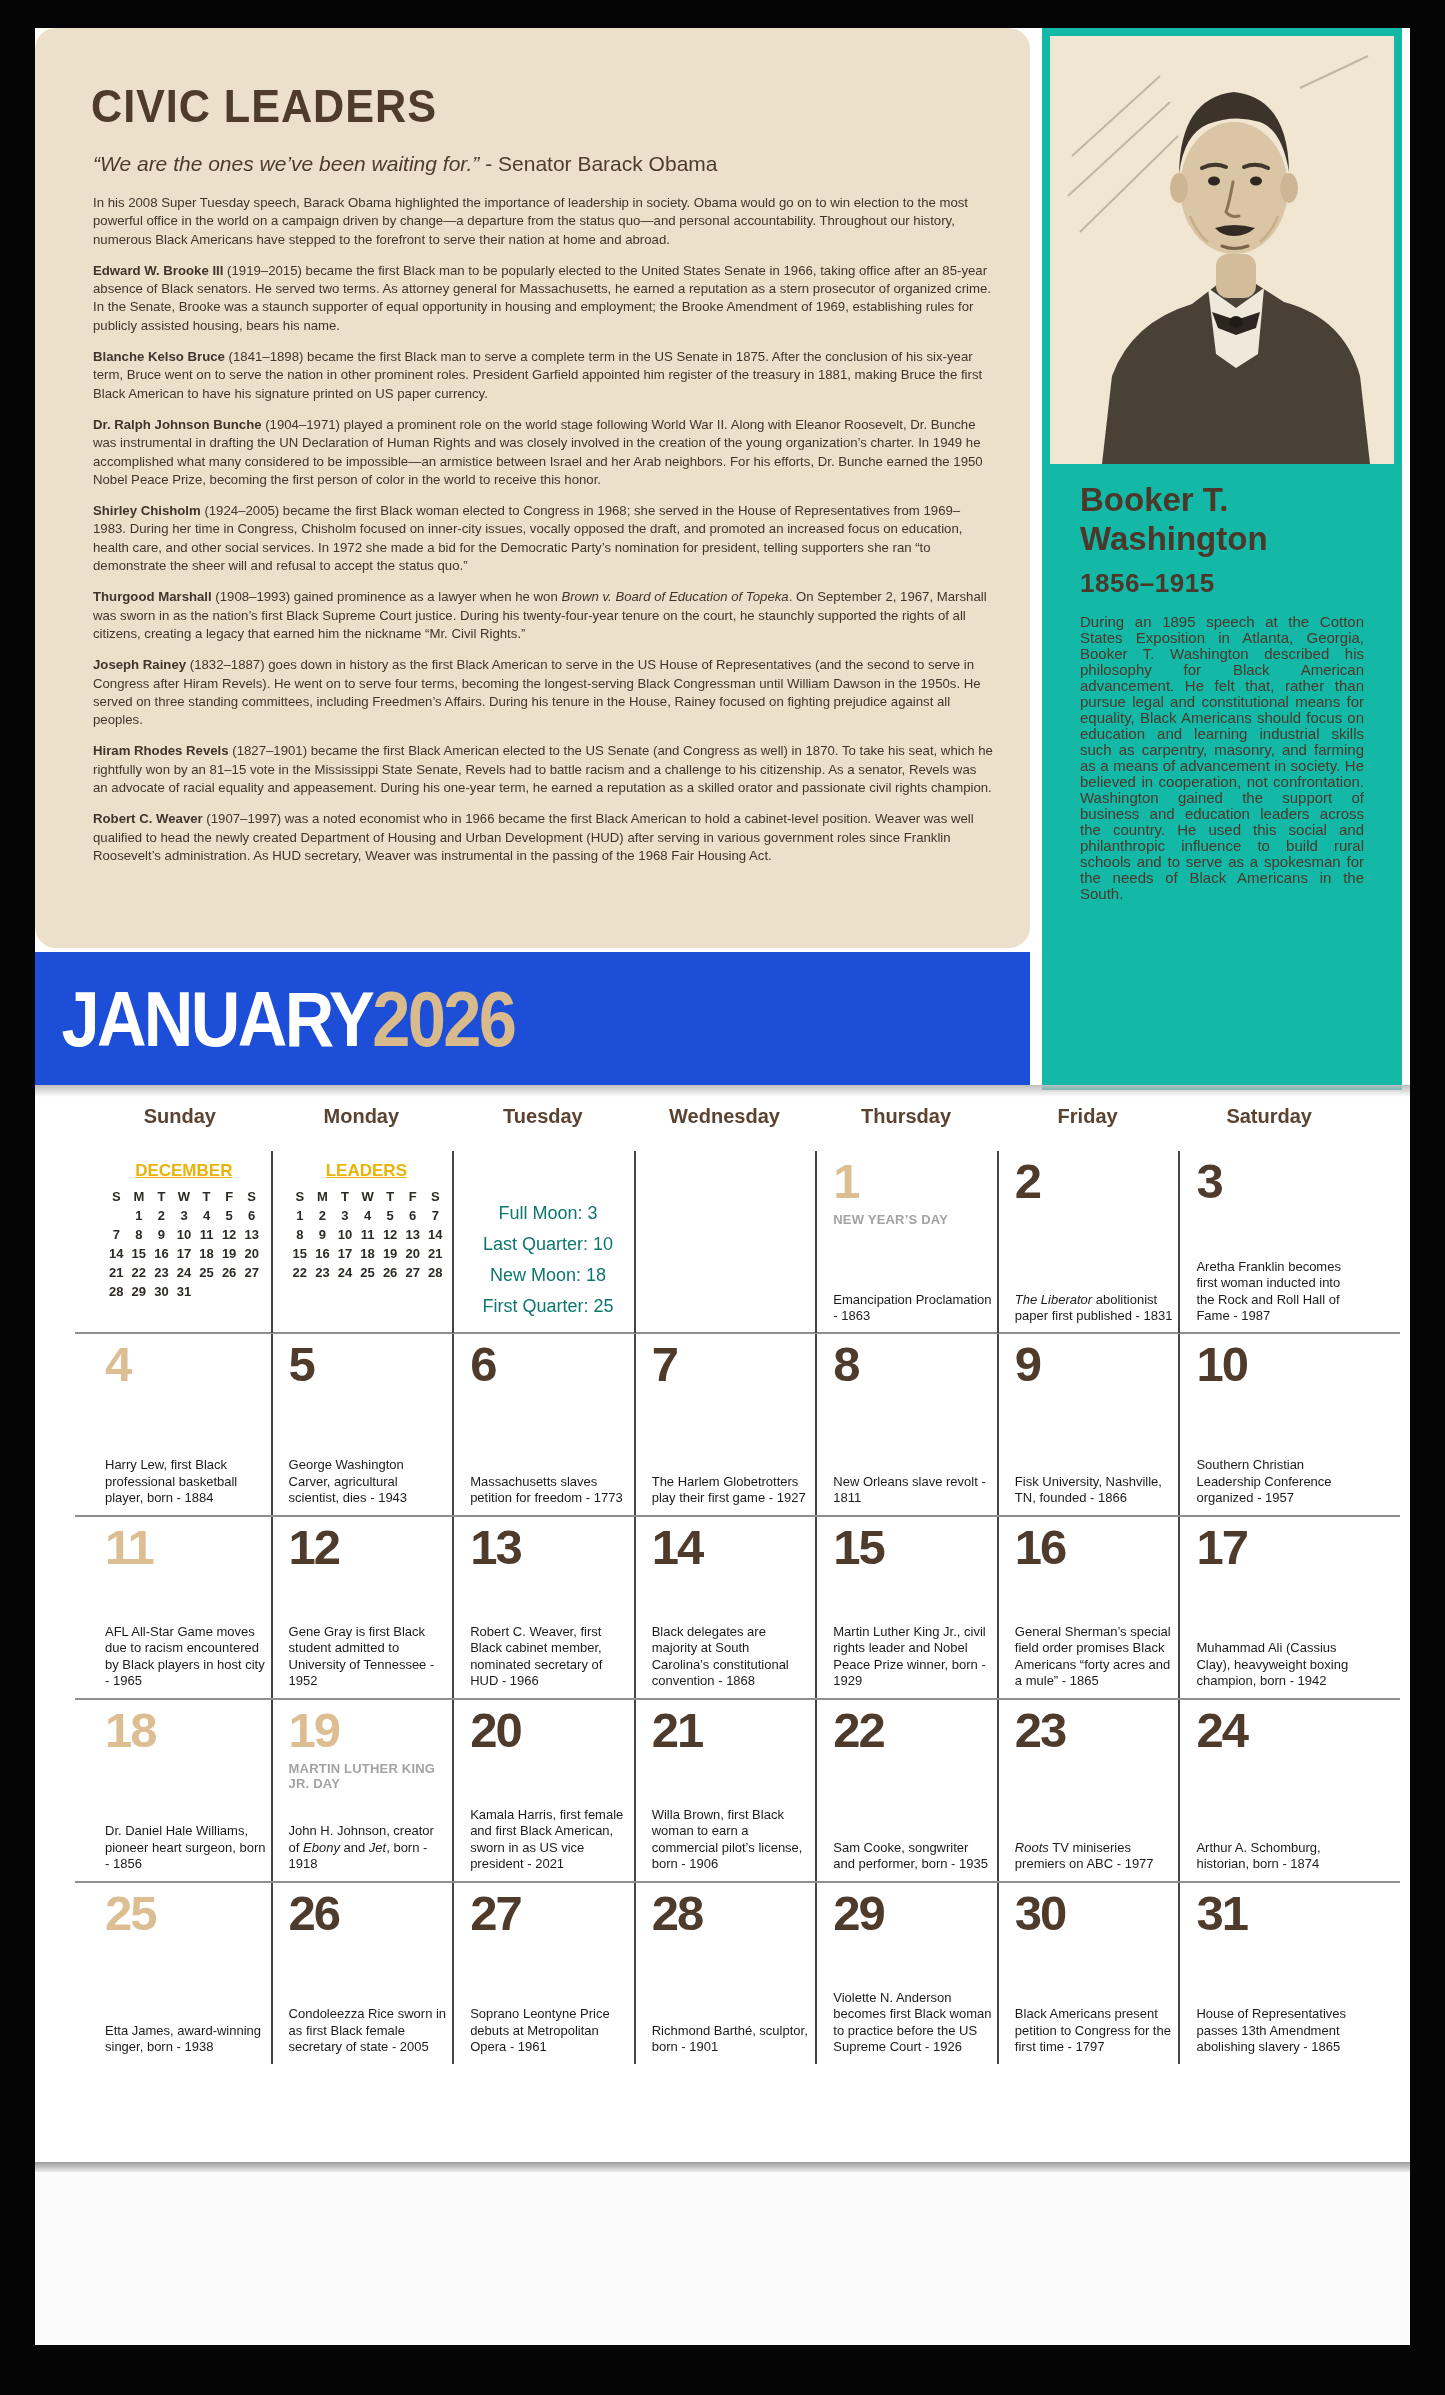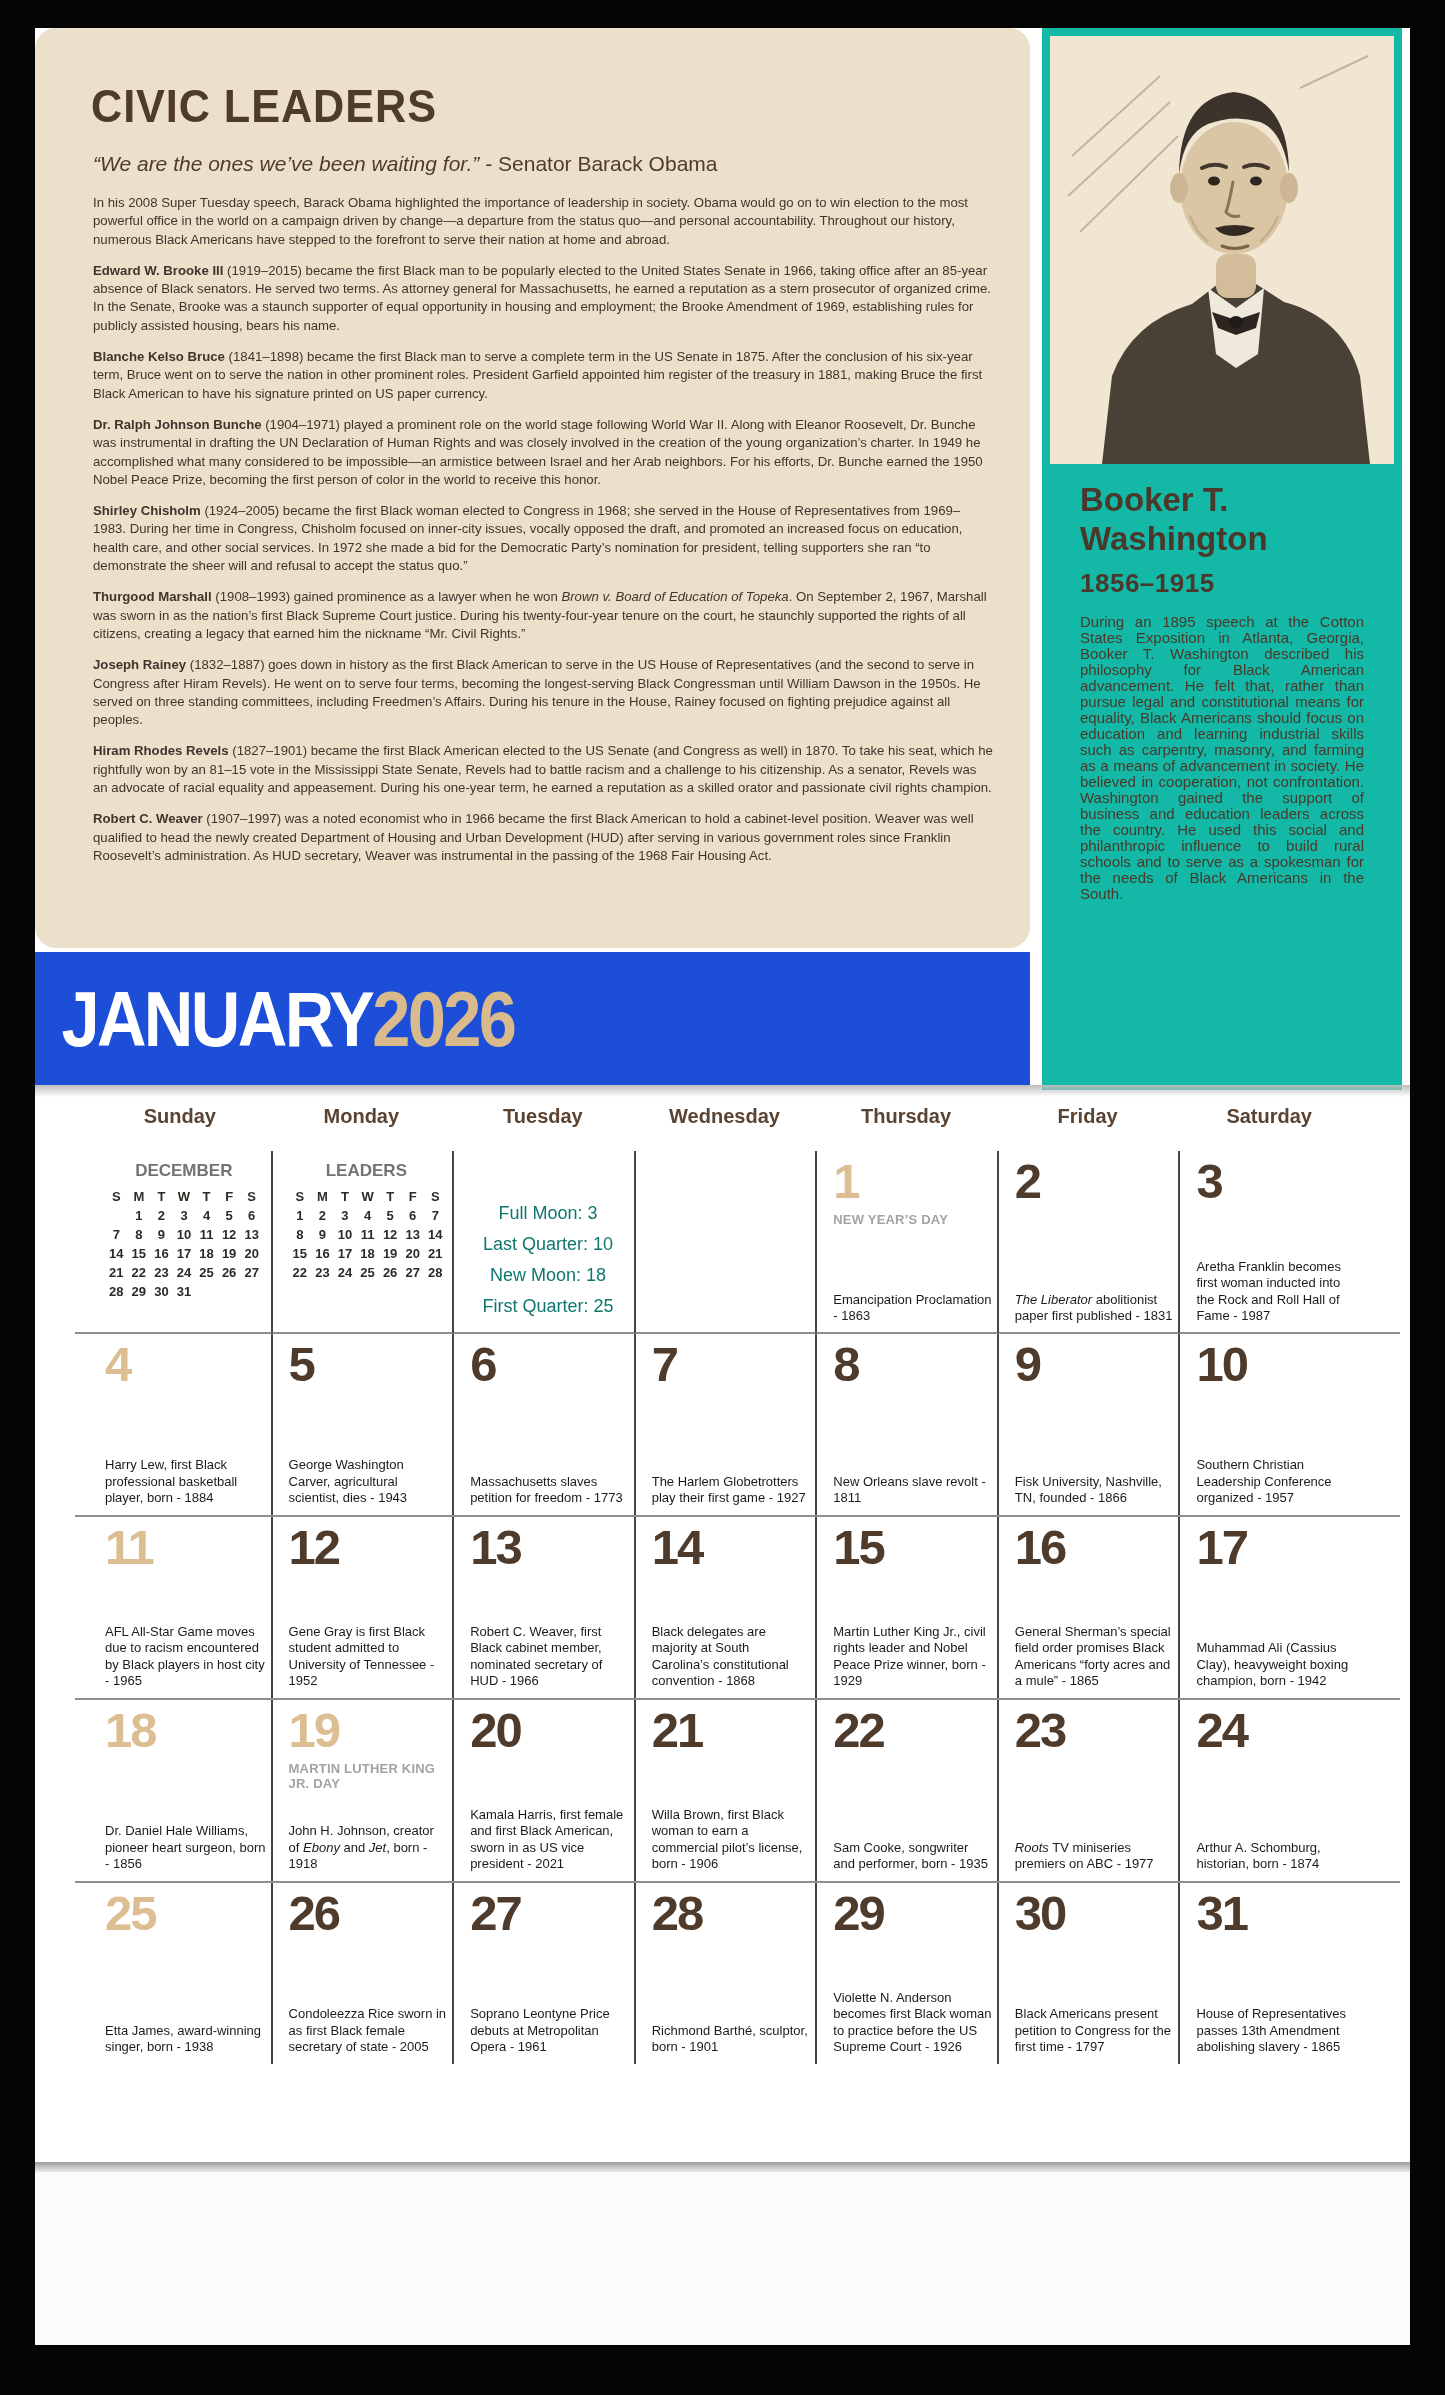--- a/index.html
+++ b/index.html
@@ -53,21 +53,21 @@
   .week-row{display:grid;grid-template-columns:repeat(7,1fr);height:181px;}
   .row-sep{height:2px;background:#8f8f8f;margin-left:-14px;margin-right:-40px;}
   .cell{position:relative;padding:4px 8px 6px 16px;min-width:0;}
   .week-row > .cell:not(:first-child){border-left:2px solid #454545;}
   .day-num{display:block;margin-top:2px;font-size:49px;font-weight:bold;color:#4F3B2C;
        letter-spacing:-2px;line-height:1.02;}
   .day-num.tan{color:#DCBE92;}
   .holiday{font-size:13px;font-weight:bold;color:#a3a3a3;margin-top:5px;letter-spacing:.2px;}
   .event{position:absolute;left:16px;right:5px;bottom:8px;font-size:13px;line-height:16.6px;color:#1b1b1b;}
   .mini{padding-top:10px;}
-  .mini-title{text-align:center;font-weight:bold;font-size:17px;color:#737373;margin-bottom:8px;}
+  .mini-title{text-align:center;font-weight:bold;font-size:17px;color:#eab308;margin-bottom:8px;text-decoration:underline;}
   .mini-grid{width:158px;margin:0 auto;display:grid;grid-template-columns:repeat(7,1fr);
        row-gap:4px;text-align:center;font-size:13px;font-weight:bold;color:#2E2A25;}
   .moon{padding-top:52px;text-align:center;}
   .moon-line{font-size:18px;color:#0f766e;margin-bottom:10px;}
   i{font-style:italic;}
 </style>
 </head>
 <body>
 
 <div id="canvas">

